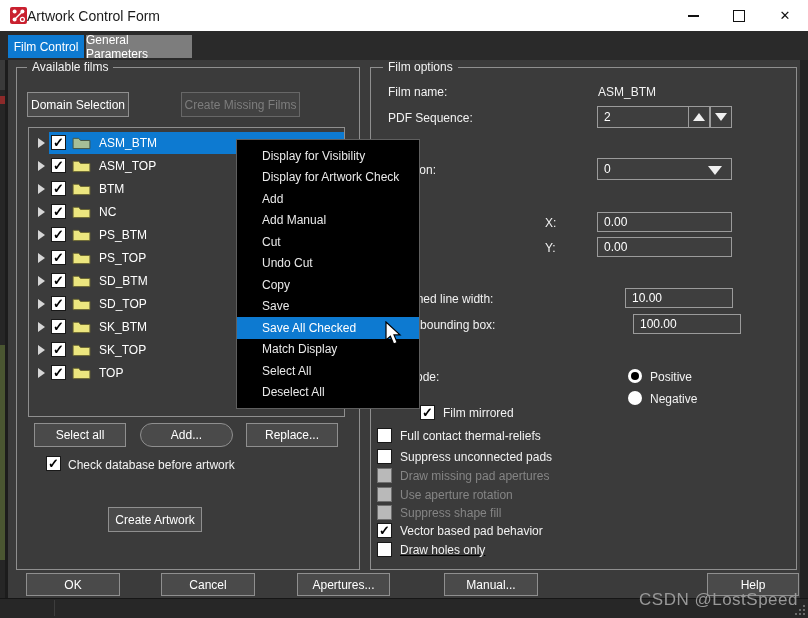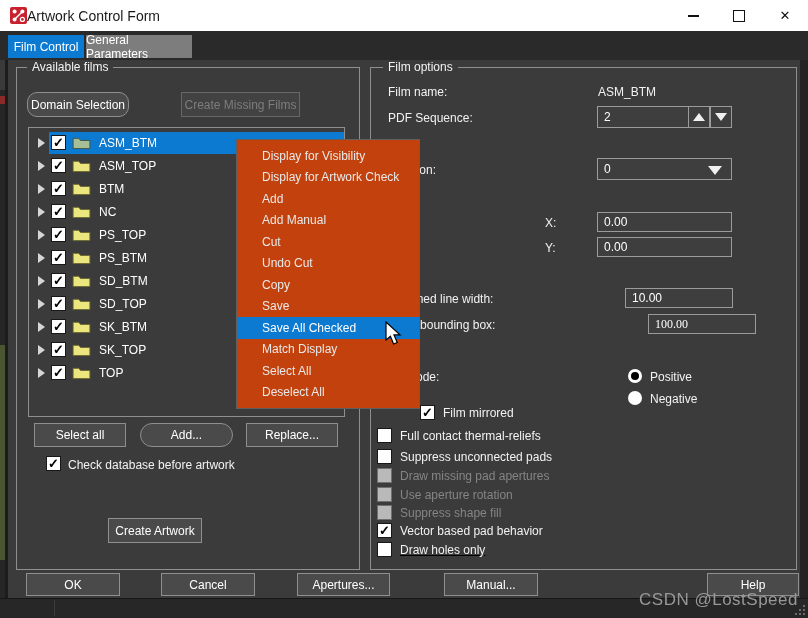--- a/index.html
+++ b/index.html
@@ -58,21 +58,21 @@
   .film-row{height:23px;display:flex;align-items:center;}
   .twisty{width:0;height:0;border-top:5px solid transparent;border-bottom:5px solid transparent;
           border-left:7px solid #d6d6d6;margin-left:9px;flex:0 0 auto;}
   .film-hl{display:flex;align-items:center;flex:1;height:22px;margin-left:4px;padding-left:2px;}
   .film-row.selected .film-hl{background:#0d7ad1;}
   .folder{width:19px;height:14px;margin:0 7px 0 6px;flex:0 0 auto;}
   .folder path{fill:#ece67f;stroke:#6b6632;stroke-width:1;}
   .film-row.selected .folder path{fill:#a6bf97;stroke:#44523c;}
   .film-name{font-size:12px;color:#ffffff;margin-left:1px;}
   
-  .menu{position:absolute;left:236px;top:139px;width:184px;background:#c2410c;border:1px solid #5f5f5f;
+  .menu{position:absolute;left:236px;top:139px;width:184px;background:#000000;border:1px solid #5f5f5f;
         box-sizing:border-box;padding:5px 0;z-index:10;}
   .menu-item{height:21.5px;display:flex;align-items:center;padding-left:25px;font-size:12px;color:#e9e9e9;}
   .menu-item.hl{background:#0d7ad1;color:#ffffff;}
   
   .optrow{position:absolute;left:377px;display:flex;align-items:center;z-index:2;}
   .optrow .olabel{font-size:12px;color:#f2f2f2;margin-left:8px;white-space:nowrap;}
   .optrow.disabled .olabel{color:#858585;}
   
   .statusbar{position:absolute;left:0;top:598px;width:808px;height:20px;background:#272727;
              border-top:1px solid #161616;box-sizing:border-box;z-index:3;}
@@ -120,21 +120,21 @@
   <div class="tabstrip">
     <div class="tab active" style="left:8px;width:76px;">Film Control</div>
     <div class="tab inactive" style="left:86px;width:106px;">General Parameters</div>
   </div>
 
   <div class="dlgbody"></div>
 
   <div class="group" style="left:16px;top:67px;width:342px;height:501px;">
     <span class="group-label" style="left:10px;">Available films</span>
   </div>
-  <div class="btn" style="left:27px;top:92px;width:100px;height:23px;border-radius:10px;">Domain Selection</div>
+  <div class="btn" style="left:27px;top:92px;width:100px;height:23px;">Domain Selection</div>
   <div class="btn disabled" style="left:181px;top:92px;width:117px;height:23px;">Create Missing Films</div>
 
   <div class="filmlist">
       <div class="film-row selected">
     <span class="twisty"></span>
     <div class="film-hl">
       <span class="cb checked"></span>
       <svg class="folder" viewBox="0 0 20 15">
         <path d="M1 13.5 V2.5 h6 l2 2.3 h10 v8.7 Z"></path>
       </svg>
@@ -171,31 +171,31 @@
       <span class="film-name">NC</span>
     </div>
   </div>
       <div class="film-row">
     <span class="twisty"></span>
     <div class="film-hl">
       <span class="cb checked"></span>
       <svg class="folder" viewBox="0 0 20 15">
         <path d="M1 13.5 V2.5 h6 l2 2.3 h10 v8.7 Z"></path>
       </svg>
+      <span class="film-name">PS_BTM</span>
+    </div>
+  </div>
+      <div class="film-row">
+    <span class="twisty"></span>
+    <div class="film-hl">
+      <span class="cb checked"></span>
+      <svg class="folder" viewBox="0 0 20 15">
+        <path d="M1 13.5 V2.5 h6 l2 2.3 h10 v8.7 Z"></path>
+      </svg>
       <span class="film-name">PS_TOP</span>
-    </div>
-  </div>
-      <div class="film-row">
-    <span class="twisty"></span>
-    <div class="film-hl">
-      <span class="cb checked"></span>
-      <svg class="folder" viewBox="0 0 20 15">
-        <path d="M1 13.5 V2.5 h6 l2 2.3 h10 v8.7 Z"></path>
-      </svg>
-      <span class="film-name">PS_BTM</span>
     </div>
   </div>
       <div class="film-row">
     <span class="twisty"></span>
     <div class="film-hl">
       <span class="cb checked"></span>
       <svg class="folder" viewBox="0 0 20 15">
         <path d="M1 13.5 V2.5 h6 l2 2.3 h10 v8.7 Z"></path>
       </svg>
       <span class="film-name">SD_BTM</span>
@@ -243,21 +243,21 @@
   </div>
     </div>
 
   <div class="btn" style="left:34px;top:423px;width:90px;height:22px;">Select all</div>
   <div class="btn" style="left:140px;top:423px;width:91px;height:22px;border-radius:12px;">Add...</div>
   <div class="btn" style="left:246px;top:423px;width:90px;height:22px;">Replace...</div>
 
   <span class="cb checked" style="position:absolute;left:46px;top:456px;z-index:2;"></span>
   <span class="lbl" style="left:68px;top:458px;">Check database before artwork</span>
 
-  <div class="btn" style="left:108px;top:518px;width:92px;height:23px;">Create Artwork</div>
+  <div class="btn" style="left:108px;top:507px;width:92px;height:23px;">Create Artwork</div>
 
   <div class="group" style="left:370px;top:67px;width:425px;height:501px;">
     <span class="group-label" style="left:12px;">Film options</span>
   </div>
 
   <span class="lbl" style="left:388px;top:85px;">Film name:</span>
   <span class="lbl" style="left:598px;top:85px;">ASM_BTM</span>
 
   <span class="lbl" style="left:388px;top:111px;">PDF Sequence:</span>
   <div class="field" style="left:597px;top:106px;width:85px;height:20px;">2</div>
@@ -272,21 +272,21 @@
   <div class="field" style="left:597px;top:158px;width:127px;height:20px;">0<span class="dd-arrow"></span></div>
 
   <span class="lbl" style="left:545px;top:216px;">X:</span>
   <div class="field" style="left:597px;top:212px;width:127px;height:18px;">0.00</div>
   <span class="lbl" style="left:545px;top:241px;">Y:</span>
   <div class="field" style="left:597px;top:237px;width:127px;height:18px;">0.00</div>
 
   <span class="lbl" style="left:382px;top:292px;">Undefined line width:</span>
   <div class="field" style="left:625px;top:288px;width:100px;height:18px;">10.00</div>
   <span class="lbl" style="left:382px;top:318px;">Shape bounding box:</span>
-  <div class="field" style="left:648px;top:314px;width:100px;height:18px;font-family:Liberation Serif, serif;">100.00</div>
+  <div class="field" style="left:633px;top:314px;width:100px;height:18px;">100.00</div>
 
   <span class="lbl" style="left:382px;top:370px;">Plot mode:</span>
   <div class="radio on" style="left:628px;top:369px;"></div>
   <span class="lbl" style="left:650px;top:370px;">Positive</span>
   <div class="radio" style="left:628px;top:391px;"></div>
   <span class="lbl" style="left:650px;top:392px;">Negative</span>
 
   <div id="opt-rows">
       <div class="optrow" style="top: 405px; padding-left: 43px;">
     <span class="cb checked"></span>

